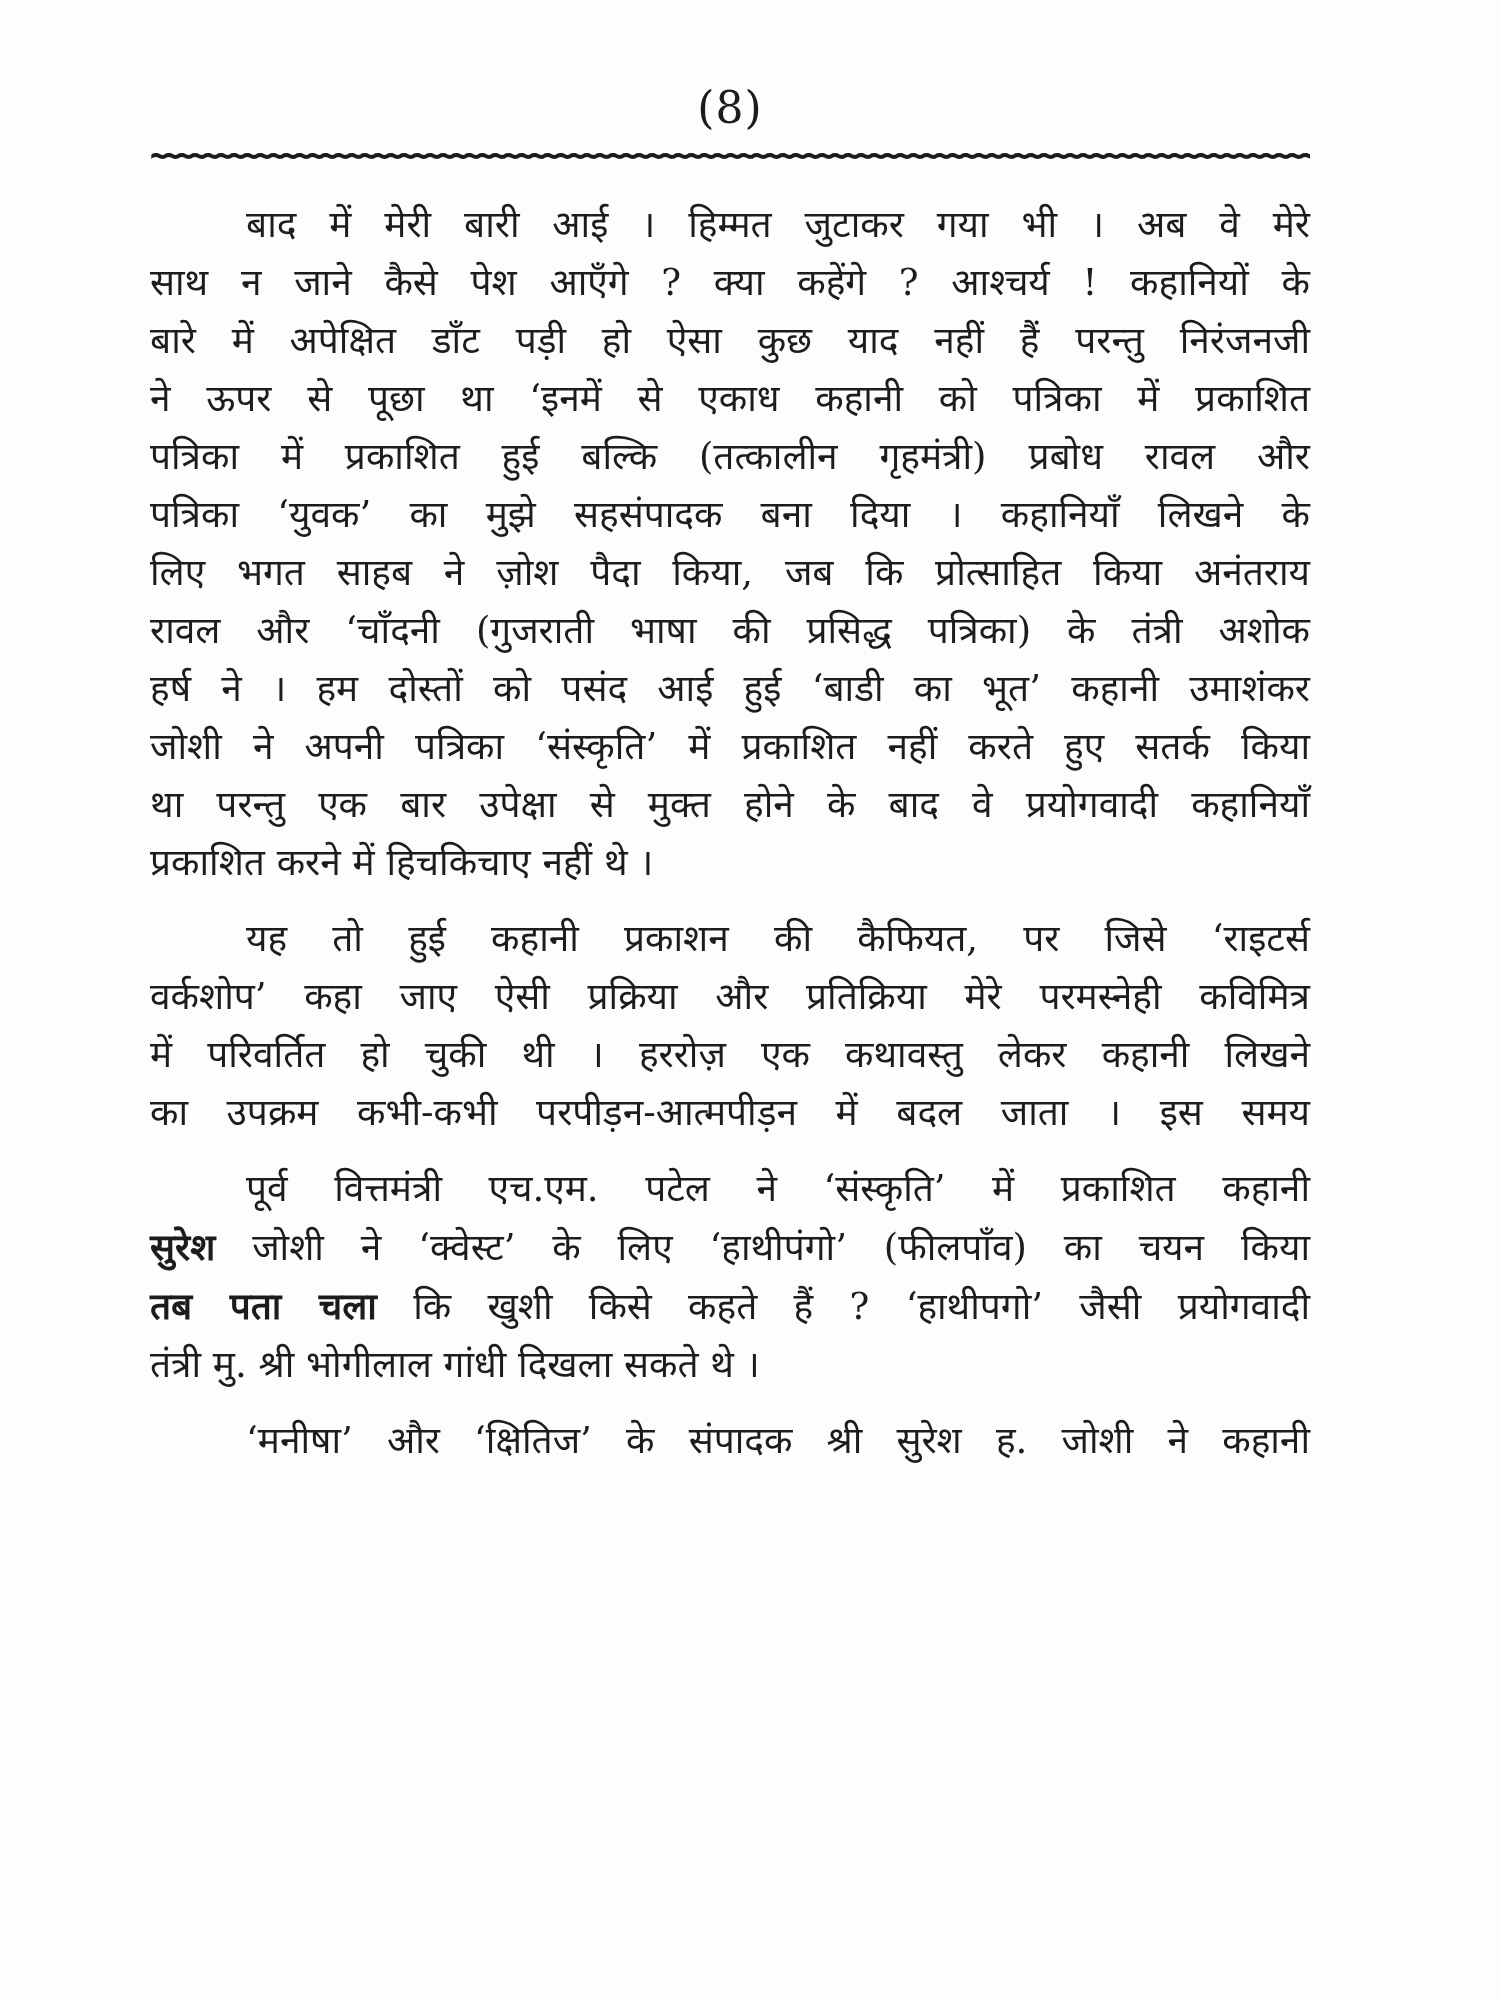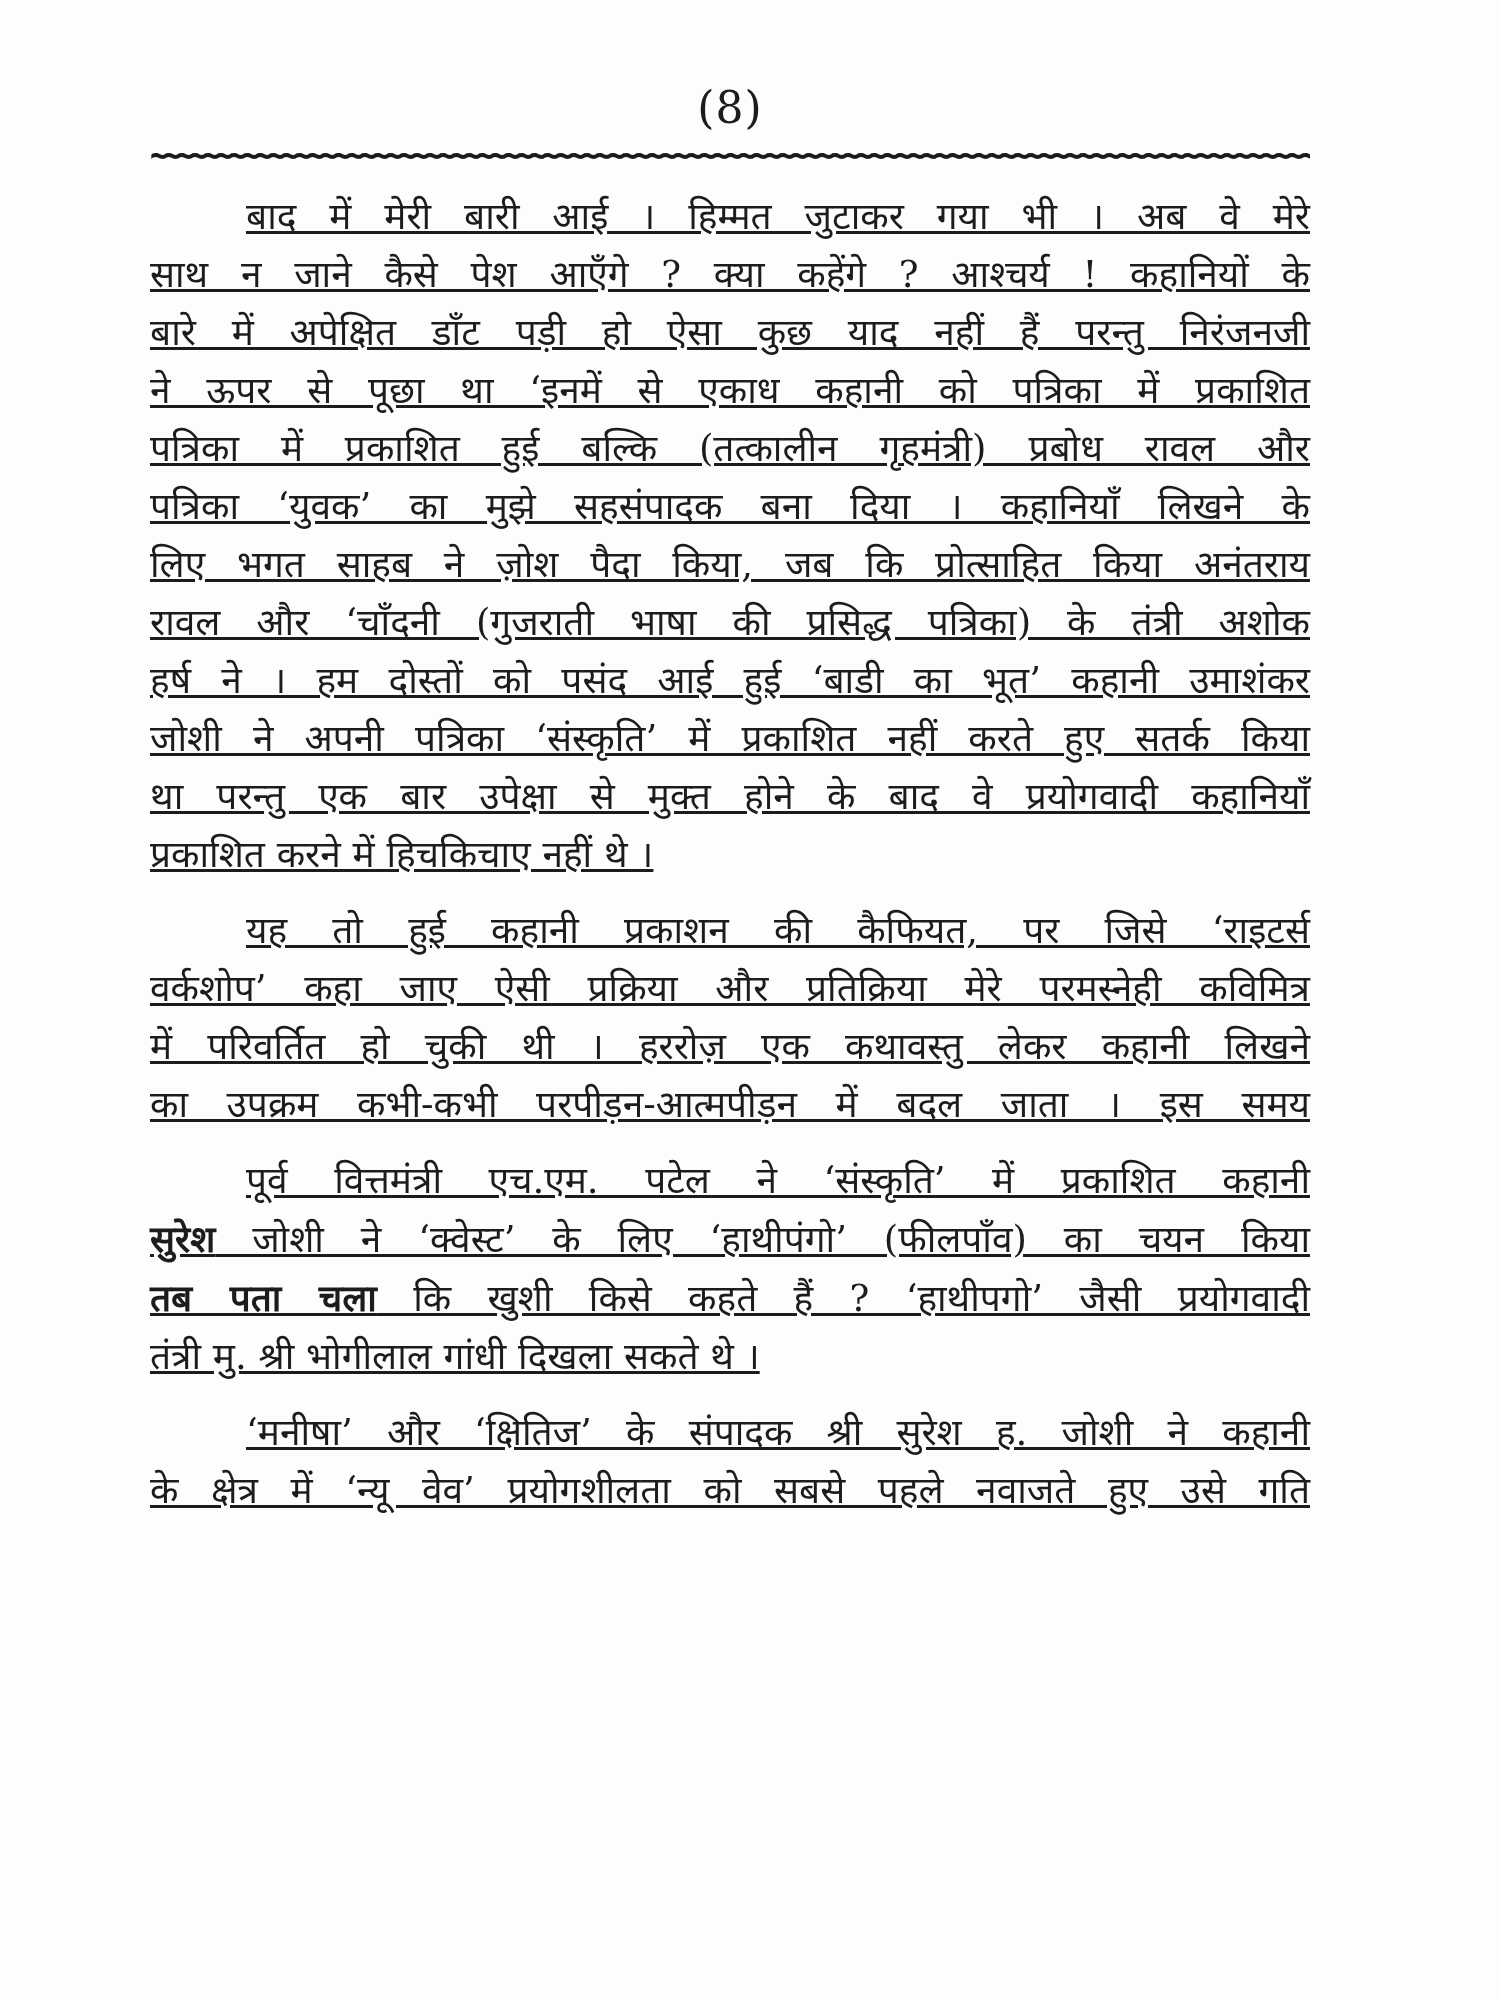--- a/index.html
+++ b/index.html
@@ -43,24 +43,23 @@
     font-size: 30px;
     letter-spacing: -5px;
     white-space: nowrap;
     overflow: hidden;
     color: var(--ink);
     transform: scaleY(1.25);
     transform-origin: top left;
     user-select: none;
   }
   .text-body {
-    margin-top: 24px;
+    margin-top: 32px;
     font-size: 37px;
     line-height: 58px;
-    text-decoration: underline;
   }
   .para { margin: 0; }
   .para + .para { margin-top: 18px; }
   .line {
     width: 100%;
     text-align: justify;
     text-align-last: justify;
     overflow: visible;
     white-space: normal;
   }
@@ -97,17 +96,16 @@
           <div class="line">का उपक्रम कभी-कभी परपीड़न-आत्मपीड़न में बदल जाता । इस समय</div>
         </div>
         <div class="para">
           <div class="line first">पूर्व वित्तमंत्री एच.एम. पटेल ने ‘संस्कृति’ में प्रकाशित कहानी</div>
           <div class="line"><b>सुरेश</b> जोशी ने ‘क्वेस्ट’ के लिए ‘हाथीपंगो’ (फीलपाँव) का चयन किया</div>
           <div class="line"><b>तब पता चला</b> कि खुशी किसे कहते हैं ? ‘हाथीपगो’ जैसी प्रयोगवादी</div>
           <div class="line last">तंत्री मु. श्री भोगीलाल गांधी दिखला सकते थे ।</div>
         </div>
         <div class="para">
           <div class="line first">‘मनीषा’ और ‘क्षितिज’ के संपादक श्री सुरेश ह. जोशी ने कहानी</div>
-          <div class="line">के क्षेत्र में ‘न्यू वेव’ प्रयोगशीलता को सबसे पहले नवाजते हुए उसे गति</div>
         </div>
       </div>
   </div>
 </div>
 
 </body></html>

